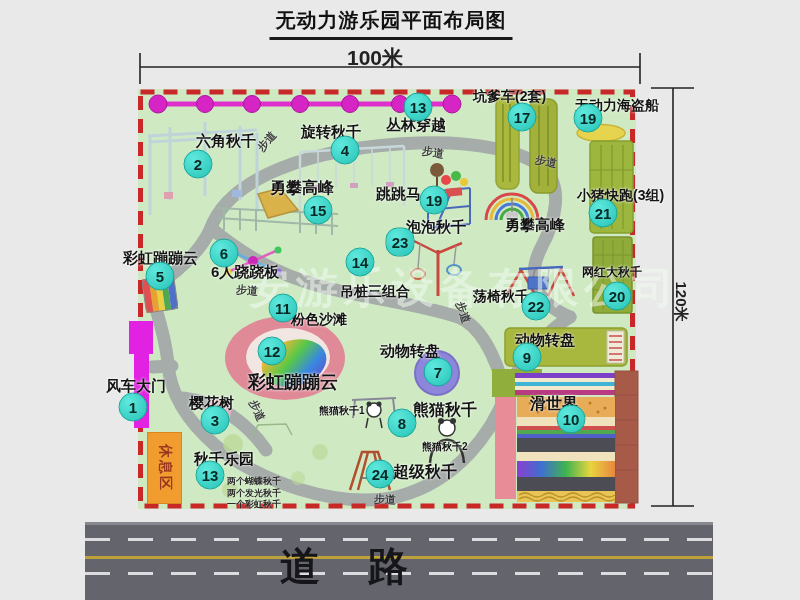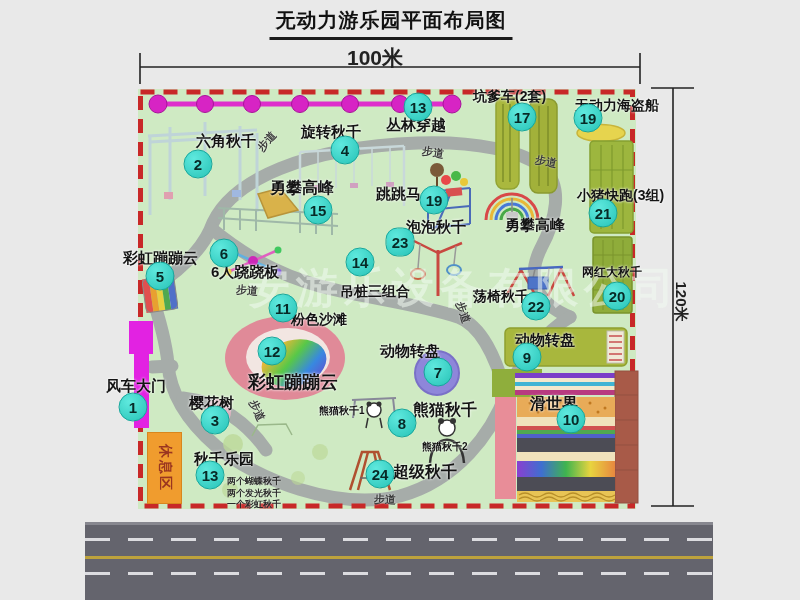--- a/index.html
+++ b/index.html
@@ -380,15 +380,16 @@
         <div>两个蝴蝶秋千</div>
         <div>两个发光秋千</div>
         <div>一个彩虹秋千</div>
       </div>
     </div>
 
   <div class="road">
     <div class="rline l1"></div>
     <div class="yline"></div>
     <div class="rline l2"></div>
+    <div class="road-label">道路</div>
   </div>
 
 </div>
 
 </body></html>

